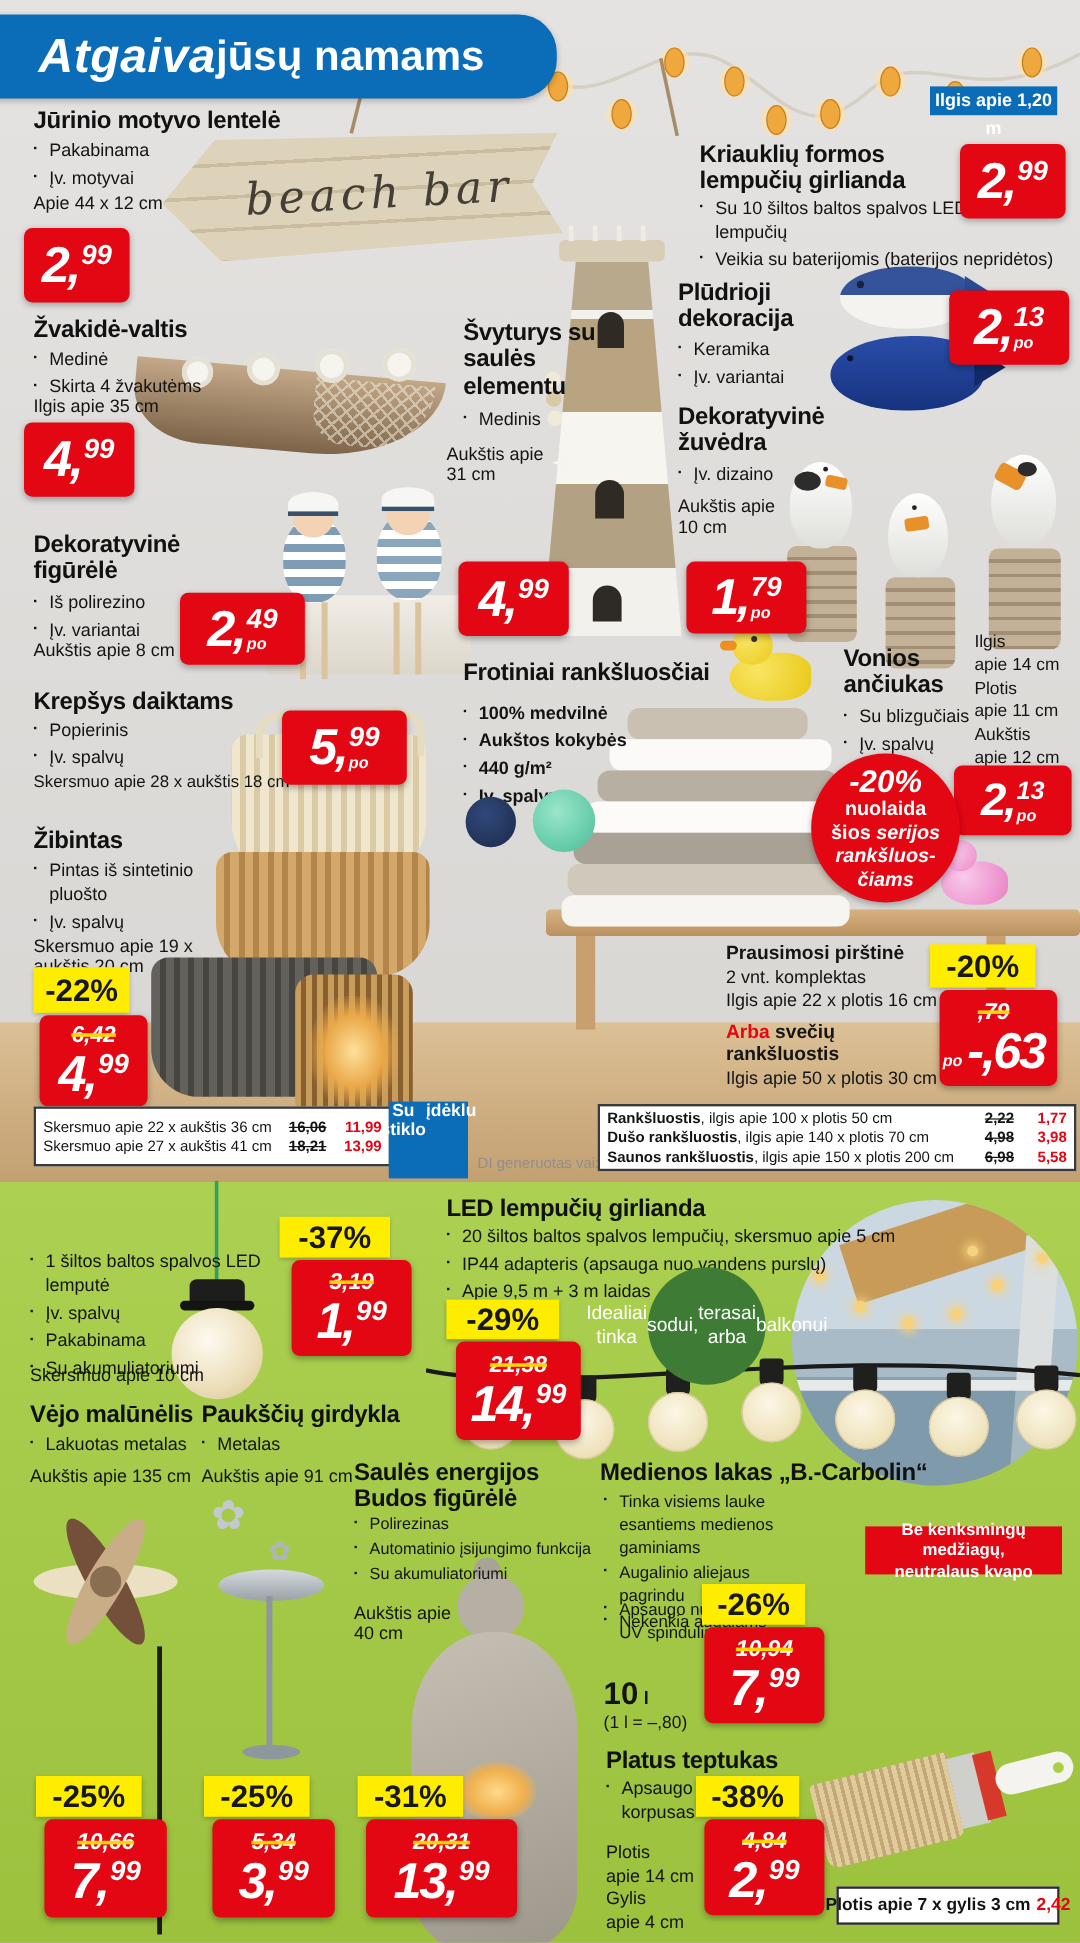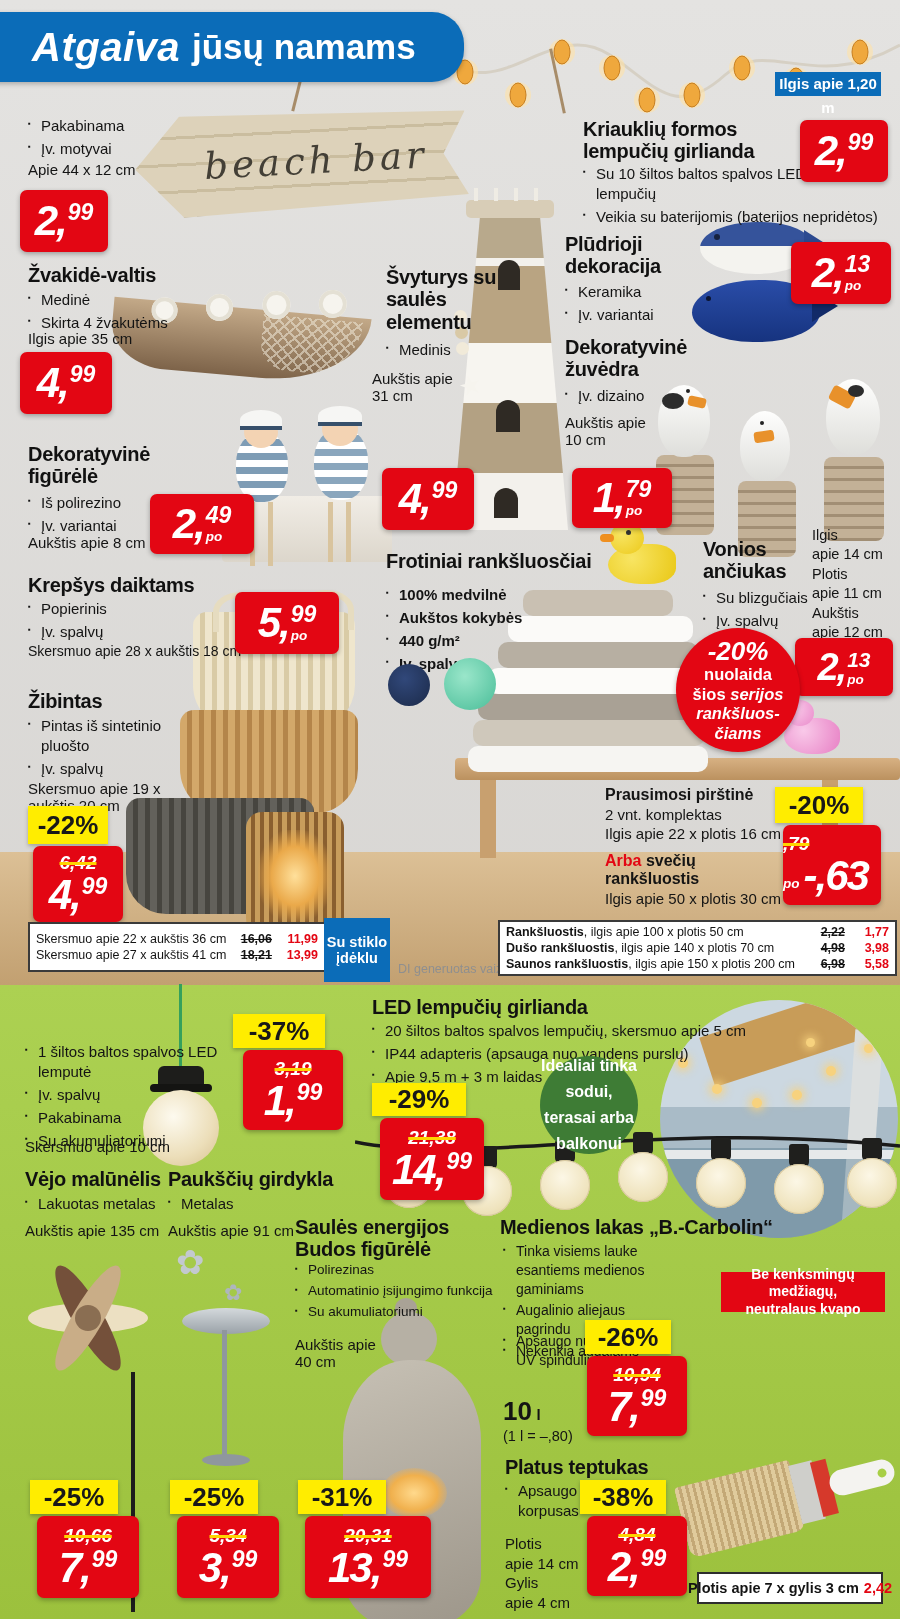--- a/index.html
+++ b/index.html
@@ -23,36 +23,36 @@
   .pc{font-size:23px;line-height:1}
   .ppo{font-size:13.5px;line-height:1;margin-top:3px}
   .old{color:#fff;font-weight:700;font-style:italic;font-size:19px;line-height:1.15;
        text-decoration:line-through;text-decoration-thickness:3px;text-decoration-color:#ffd400}
   .pct{position:absolute;z-index:3;background:var(--yellow,#ffed00);color:#181818;font-weight:800;font-size:26px;
        display:flex;align-items:center;justify-content:center;box-shadow:0 2px 4px rgba(0,0,0,.25)}
   
   .banner{position:absolute;left:-30px;top:12px;width:432px;height:70px;background:var(--blue,#0b6cb8);
           border-radius:0 32px 32px 0;display:flex;align-items:center;padding-left:62px;box-shadow:0 2px 5px rgba(0,0,0,.25);z-index:3}
   .brand-it{color:#fff;font-size:40px;font-weight:700;font-style:italic;letter-spacing:.5px}
-  .brand-rest{color:#fff;font-size:35px;font-weight:700;margin-left:12px}
+  .brand-rest{color:#fff;font-size:35px;font-weight:700;}
   .bluebadge{position:absolute;z-index:3;background:var(--blue,#0b6cb8);color:#fff;font-weight:700;text-align:center}
   
   .tbl{position:absolute;z-index:3;background:#fff;border:2px solid #3a3a3a;display:flex;flex-direction:column;justify-content:center}
   .trow{display:flex;align-items:baseline;white-space:nowrap;padding:1px 6px}
   .tname{font-weight:700}
   .told{font-weight:700;text-decoration:line-through;margin-left:auto;text-align:right}
   .tnew{font-weight:700;color:var(--red,#e30613);text-align:right}
   
   .circle20{position:absolute;z-index:3;background:var(--red,#e30613);border-radius:50%;color:#fff;text-align:center;
             display:flex;flex-direction:column;align-items:center;justify-content:center;font-weight:700;box-shadow:0 2px 5px rgba(0,0,0,.3)}
   .circle20 .cp{font-size:26px;font-style:italic;line-height:1.1}
   .circle20 .cl{font-size:16.5px;line-height:1.18}
   .it{font-style:italic}
-  .gcircle{position:absolute;z-index:2;background:var(--dark_green,#3e7c35);border-radius:50%;color:#fff;font-weight:700;
-           font-size:16px;line-height:1.25;display:flex;flex-direction:column;align-items:center;justify-content:space-between;text-align:center}
+  .gcircle{position:absolute;z-index:2;background:var(--dark_green,#3e7c35);border-radius:50%;color:#fff;font-weight:400;
+           font-size:16px;line-height:1.25;display:flex;flex-direction:row;align-items:center;justify-content:center;text-align:center}
   .note-ai{position:absolute;z-index:3;font-size:12.5px;color:#8f8f8f}
   .whitenote{position:absolute;z-index:3;background:#fff;border:2px solid #2d2d2d;font-size:14.5px;font-weight:700;
              display:flex;align-items:center;justify-content:center;white-space:nowrap}
   .whitenote .np{color:var(--red,#e30613);margin-left:5px}
   
   .wood{position:absolute;left:0;top:852px;width:900px;height:133px;background:linear-gradient(#dcc096,#c2a071);z-index:0}
   .greenbg{position:absolute;left:0;top:985px;width:900px;height:634px;background:linear-gradient(#acd152,#9cc13d);z-index:0}
   .art{position:absolute;z-index:1}
   .sign{background:repeating-linear-gradient(180deg,#ddd2ba 0 24px,#cabd9f 24px 27px);
         clip-path:polygon(0 50%,14% 4%,100% 12%,93% 50%,100% 88%,14% 96%);
@@ -280,20 +280,21 @@
     <div style="position:absolute;left:152px;top:22px;width:66px;height:26px;border-radius:13px;background:#f4f3f0">
       <div style="position:absolute;right:8px;top:9px;width:9px;height:9px;border-radius:50%;background:#a8cf45"></div>
     </div>
   </div>
 
   <div class="banner">
     <span class="brand-it">Atgaiva</span>
     <span class="brand-rest">jūsų namams</span>
   </div>
 
+  <div class="h" style="left:28px;top:90px;width:290px">Jūrinio motyvo lentelė</div>
   <div class="b" style="left:28px;top:116px;width:180px">
     <div class="ln">Pakabinama</div>
     <div class="ln">Įv. motyvai</div>
   </div>
   <div class="sz" style="left:28px;top:161px">Apie 44 x 12 cm</div>
   <div class="pricebox" style="left:20px;top:190px;width:88px;height:62px">
     <div class="pline">
         <span class="pi">2,</span>
         <span class="pcol">
           <span class="pc">99</span>
@@ -472,41 +473,41 @@
 
   <div class="abs z2" style="left:605px;top:786px;width:170px">
     <div style="font-size:16px;font-weight:700">Prausimosi pirštinė</div>
     <div style="font-size:15px;margin-top:2px">2 vnt. komplektas</div>
     <div style="font-size:15px;white-space:nowrap;margin-top:2px">Ilgis apie 22 x plotis 16 cm</div>
     <div style="font-size:16px;font-weight:700;margin-top:10px"><span style="color:var(--red,#e30613)">Arba</span><span> svečių</span></div>
     <div style="font-size:16px;font-weight:700">rankšluostis</div>
     <div style="font-size:15px;white-space:nowrap;margin-top:2px">Ilgis apie 50 x plotis 30 cm</div>
   </div>
   <div class="pct" style="left:775px;top:787px;width:88px;height:36px">-20%</div>
-  <div class="pricebox" style="left:783px;top:825px;width:98px;height:80px;align-items:flex-start;padding-right:8px;box-sizing:border-box">
+  <div class="pricebox" style="left:783px;top:825px;width:98px;height:80px;align-items:center;padding-right:8px;box-sizing:border-box">
     <div class="old">,79</div>
     <div class="pline" style="align-items:flex-end">
         <span class="ppo" style="margin:0 4px 6px 0">po</span>
         <span class="pi">-,63</span>
       </div>
   </div>
 
   <div class="tbl" style="left:28px;top:922px;width:294px;height:46px;font-size:12.5px">
     <div class="trow">
       <span>Skersmuo apie 22 x aukštis 36 cm</span>
       <span class="told" style="width:44px">16,06</span>
       <span class="tnew" style="width:46px">11,99</span>
     </div>
     <div class="trow">
       <span>Skersmuo apie 27 x aukštis 41 cm</span>
       <span class="told" style="width:44px">18,21</span>
       <span class="tnew" style="width:46px">13,99</span>
     </div>
   </div>
-  <div class="bluebadge" style="left:324px;top:918px;width:66px;height:64px;font-size:14.5px;display:flex;flex-direction:column;justify-content:center">
+  <div class="bluebadge" style="left:324px;top:918px;width:66px;height:64px;font-size:14.5px;display:flex;flex-direction:row;justify-content:center">
     <div>Su stiklo</div>
     <div>įdėklu</div>
   </div>
   <div class="note-ai" style="left:398px;top:962px">DI generuotas vaizdas</div>
 
   <div class="tbl" style="left:498px;top:920px;width:395px;height:52px;font-size:12.5px">
     <div class="trow">
       <span><span class="tname">Rankšluostis</span><span>, ilgis apie 100 x plotis 50 cm</span></span>
       <span class="told" style="width:42px">2,22</span>
       <span class="tnew" style="width:44px">1,77</span>

